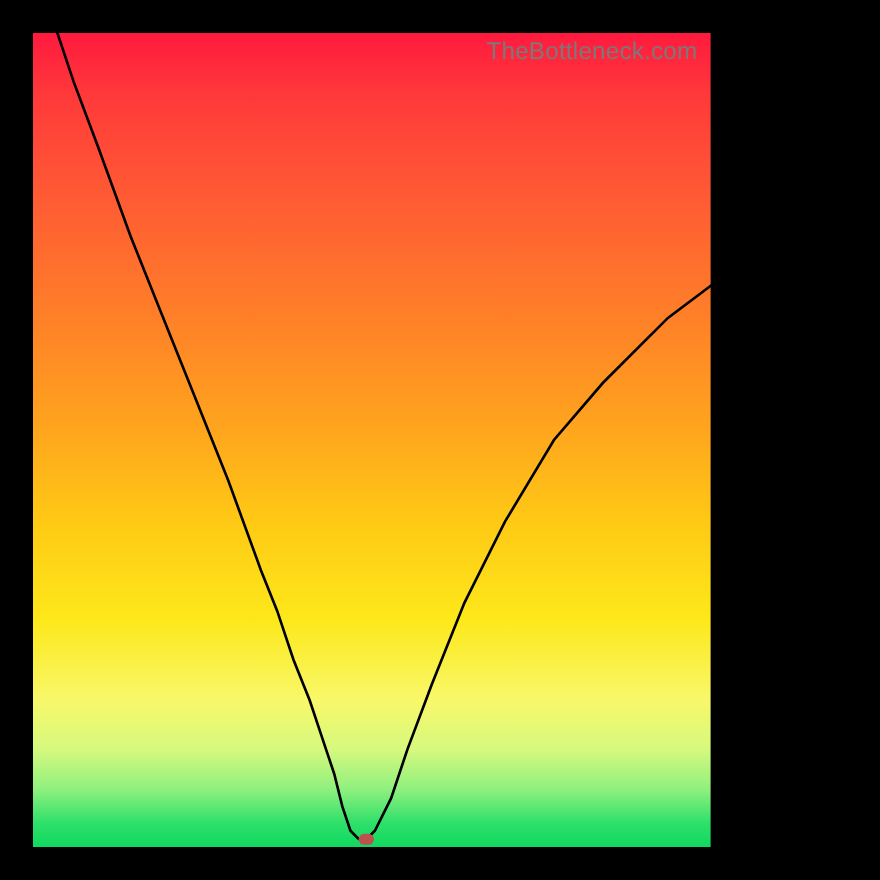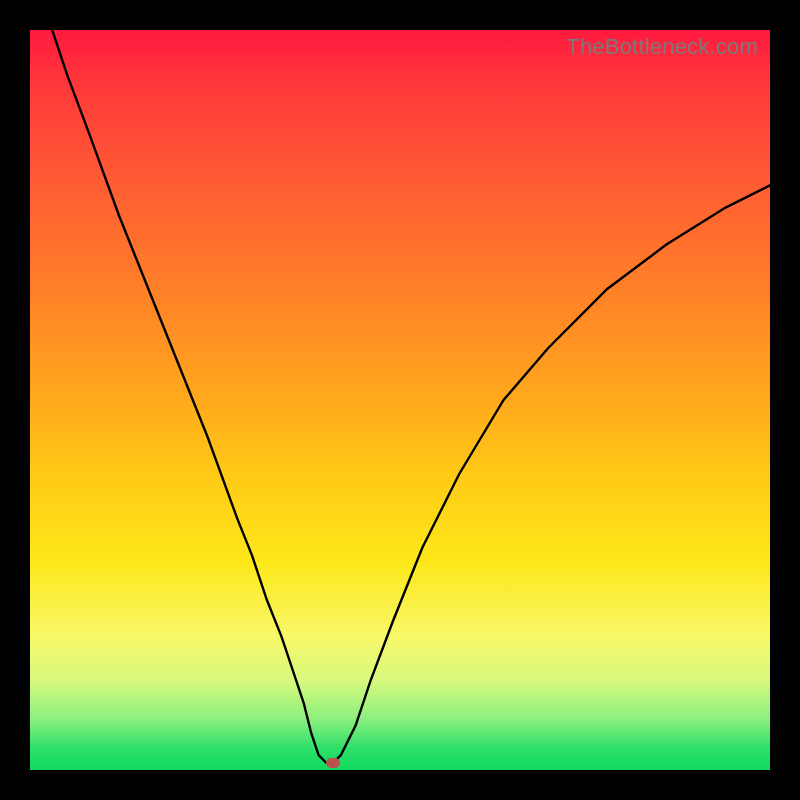--- a/index.html
+++ b/index.html
@@ -14,21 +14,21 @@
   .frame {
     position: relative;
     width: 800px;
     height: 800px;
     background: #000;
   }
   .plot-area {
     position: absolute;
     left: 30px;
     top: 30px;
-    width: 740px;
+    width: 616px;
     height: 740px;
     
     background: linear-gradient(to bottom,
       #ff1a3e 0%,
       #ff3a3a 8%,
       #ff5a34 20%,
       #ff8028 35%,
       #ffa31e 48%,
       #ffc915 60%,
       #fde81a 72%,

